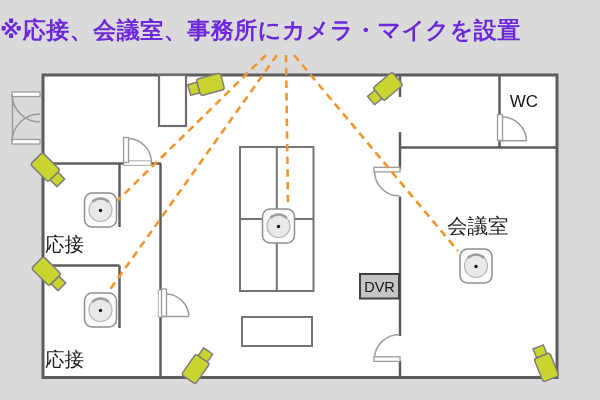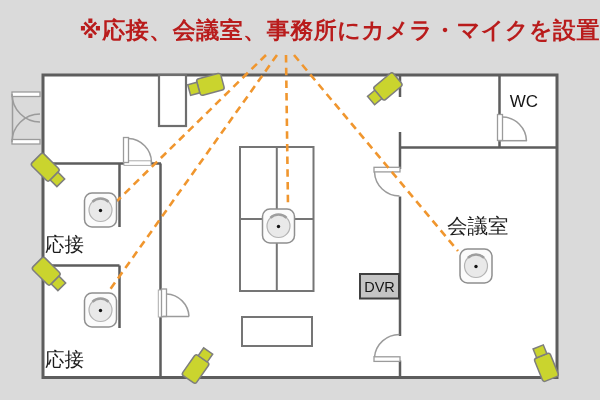--- a/index.html
+++ b/index.html
@@ -6,25 +6,25 @@
   .stage{
     position:relative;
     width:600px;height:400px;
     background:#dadada;
     overflow:hidden;
     font-family:"Liberation Sans","DejaVu Sans",sans-serif;
   }
   .title{
     position:absolute;
     top:15px;left:0;width:100%;
-    text-align:right;
+    text-align:left;
     font-size:23px;
     font-weight:600;
     letter-spacing:0.5px;
-    color:#b91c1c;
+    color:#6d28d9;
     white-space:nowrap;
   }
   svg{position:absolute;top:0;left:0;}
   .wall-thin{stroke:#5d5d5d;stroke-width:2.5;fill:none;}
   .floor{fill:#ffffff;stroke:#5d5d5d;stroke-width:3;}
   .door{stroke:#9b9b9b;stroke-width:1.5;fill:none;}
   .door-leaf{fill:#ffffff;stroke:#9b9b9b;stroke-width:1.3;}
   .threshold{fill:#ffffff;stroke:#ababab;stroke-width:1;}
   .furn{fill:#ffffff;stroke:#757575;stroke-width:2;}
   .furnline{stroke:#757575;stroke-width:2;fill:none;}

